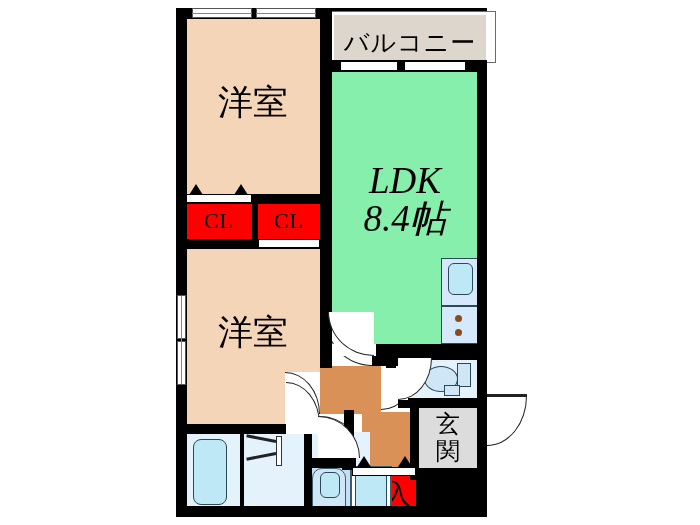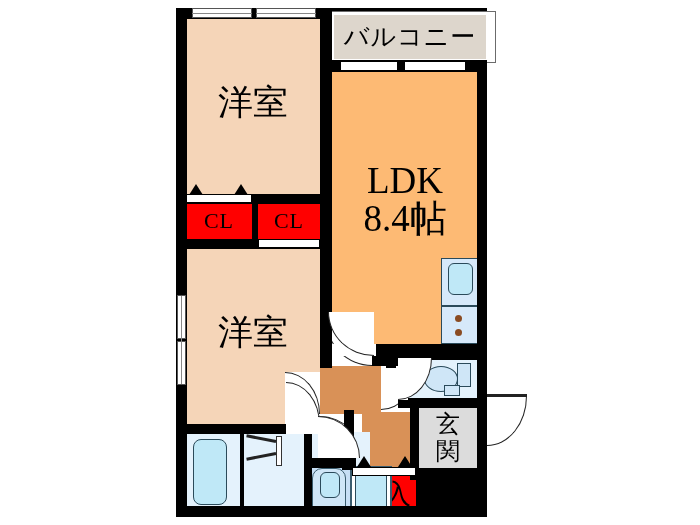--- a/index.html
+++ b/index.html
@@ -2,21 +2,21 @@
 <html><head>
 <meta charset="utf-8">
 <style>
   html,body{margin:0;padding:0;background:#ffffff;}
   body{font-family:"Liberation Serif", serif;}
   #plan{position:relative;width:700px;height:525px;background:#ffffff;overflow:hidden;}
   .abs{position:absolute;box-sizing:border-box;}
   
   .wall{background:#000000;}
   .room{background:#f5d5b8;}
-  .ldk{background:#fdba74;}
+  .ldk{background:#86efac;font-style:italic;}
   .hall{background:#d99157;}
   .bal{background:#ddd6cc;}
   .genkan{background:#dcdcdc;}
   .cl{background:#ff0000;}
   .wet{background:#e4f2fc;}
   .wet2{background:#c7dff5;}
   .fixture{background:#bfe8f7;border:1.5px solid #2a4a5a;}
   .fixture2{background:#d6e9fa;border:1.5px solid #2a4a5a;}
   .white{background:#ffffff;}
   .lbl{position:absolute;display:flex;align-items:center;justify-content:center;
@@ -43,21 +43,21 @@
 </style>
 </head>
 <body>
 
 <div id="plan">
 
   <div class="abs wall" style="left:176px;top:8px;width:311px;height:509px;"></div>
 
   <div class="abs" style="left:330px;top:11px;width:166px;height:52px;background:#ffffff;border:1.6px solid #6b6b6b;"></div>
   <div class="abs bal" style="left:334px;top:15px;width:152px;height:44px;"></div>
-  <div class="lbl bal" style="left:334px;top:15px;width:152px;height:44px;">バルコニー</div>
+  <div class="lbl bal" style="left:334px;top:15px;width:152px;height:56px;">バルコニー</div>
 
   <div class="abs room" style="left:186px;top:18px;width:134px;height:176px;"></div>
   <div class="lbl big two" style="left:186px;top:48px;width:134px;height:110px;">
     <span>洋室</span>
   </div>
 
   <div class="abs win" style="left:192px;top:8px;width:60px;height:9px;"></div>
   <div class="abs win" style="left:256px;top:8px;width:60px;height:9px;"></div>
   <div class="abs winline" style="left:192px;top:12px;width:60px;height:1.4px;"></div>
   <div class="abs winline" style="left:256px;top:12px;width:60px;height:1.4px;"></div>

